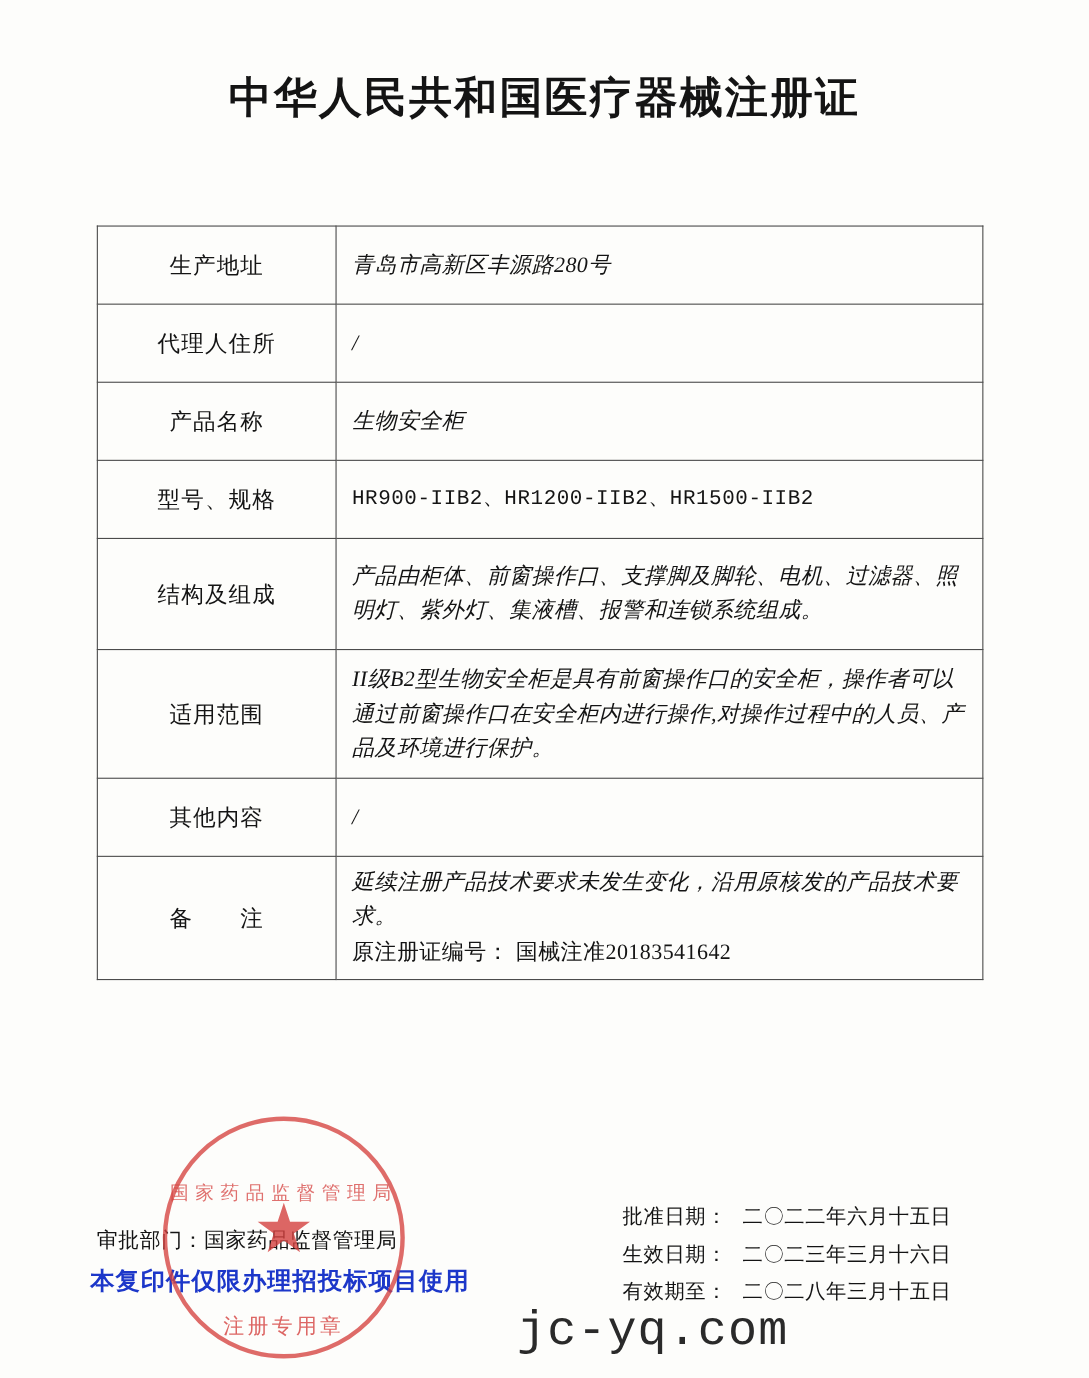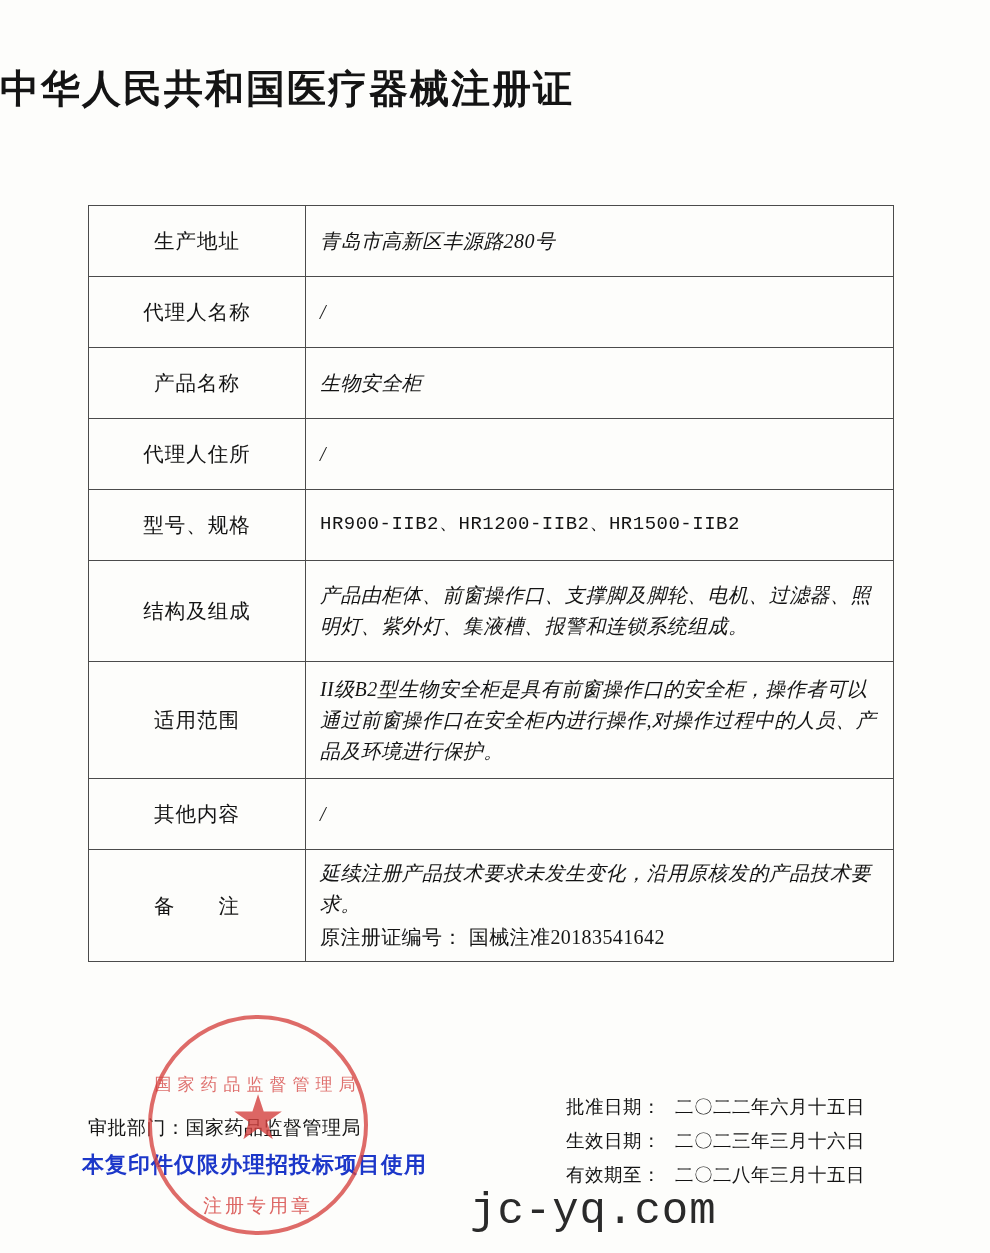--- a/index.html
+++ b/index.html
@@ -20,20 +20,21 @@
     position: absolute;
     inset: 0;
     background: #fdfdfb;
   }
 
   .doc-title {
     position: absolute;
     top: 62px;
     left: 0;
     width: 990px;
+    text-align: center;
     font-family: "Liberation Serif", serif;
     font-weight: bold;
     font-size: 39px;
     letter-spacing: 2px;
     color: #141414;
   }
 
   .cert-number {
     position: absolute;
     top: 168px;
@@ -190,30 +191,26 @@
   <div class="doc-title">中华人民共和国医疗器械注册证</div>
 
 
   <table class="cert-table">
     <tbody>
       <tr class="r-small">
         <td class="label">生产地址</td>
         <td class="value">青岛市高新区丰源路280号</td>
       </tr>
       <tr class="r-small">
-        <td class="label">代理人名称</td>
+        <td class="label">代理人住所</td>
         <td class="value">/</td>
       </tr>
       <tr class="r-small">
         <td class="label">产品名称</td>
         <td class="value">生物安全柜</td>
-      </tr>
-      <tr class="r-small">
-        <td class="label">代理人住所</td>
-        <td class="value">/</td>
       </tr>
       <tr class="r-small">
         <td class="label">型号、规格</td>
         <td class="value mono">HR900-IIB2、HR1200-IIB2、HR1500-IIB2</td>
       </tr>
       <tr class="r-tall">
         <td class="label">结构及组成</td>
         <td class="value">产品由柜体、前窗操作口、支撑脚及脚轮、电机、过滤器、照明灯、紫外灯、集液槽、报警和连锁系统组成。</td>
       </tr>
       <tr class="r-xtall">

